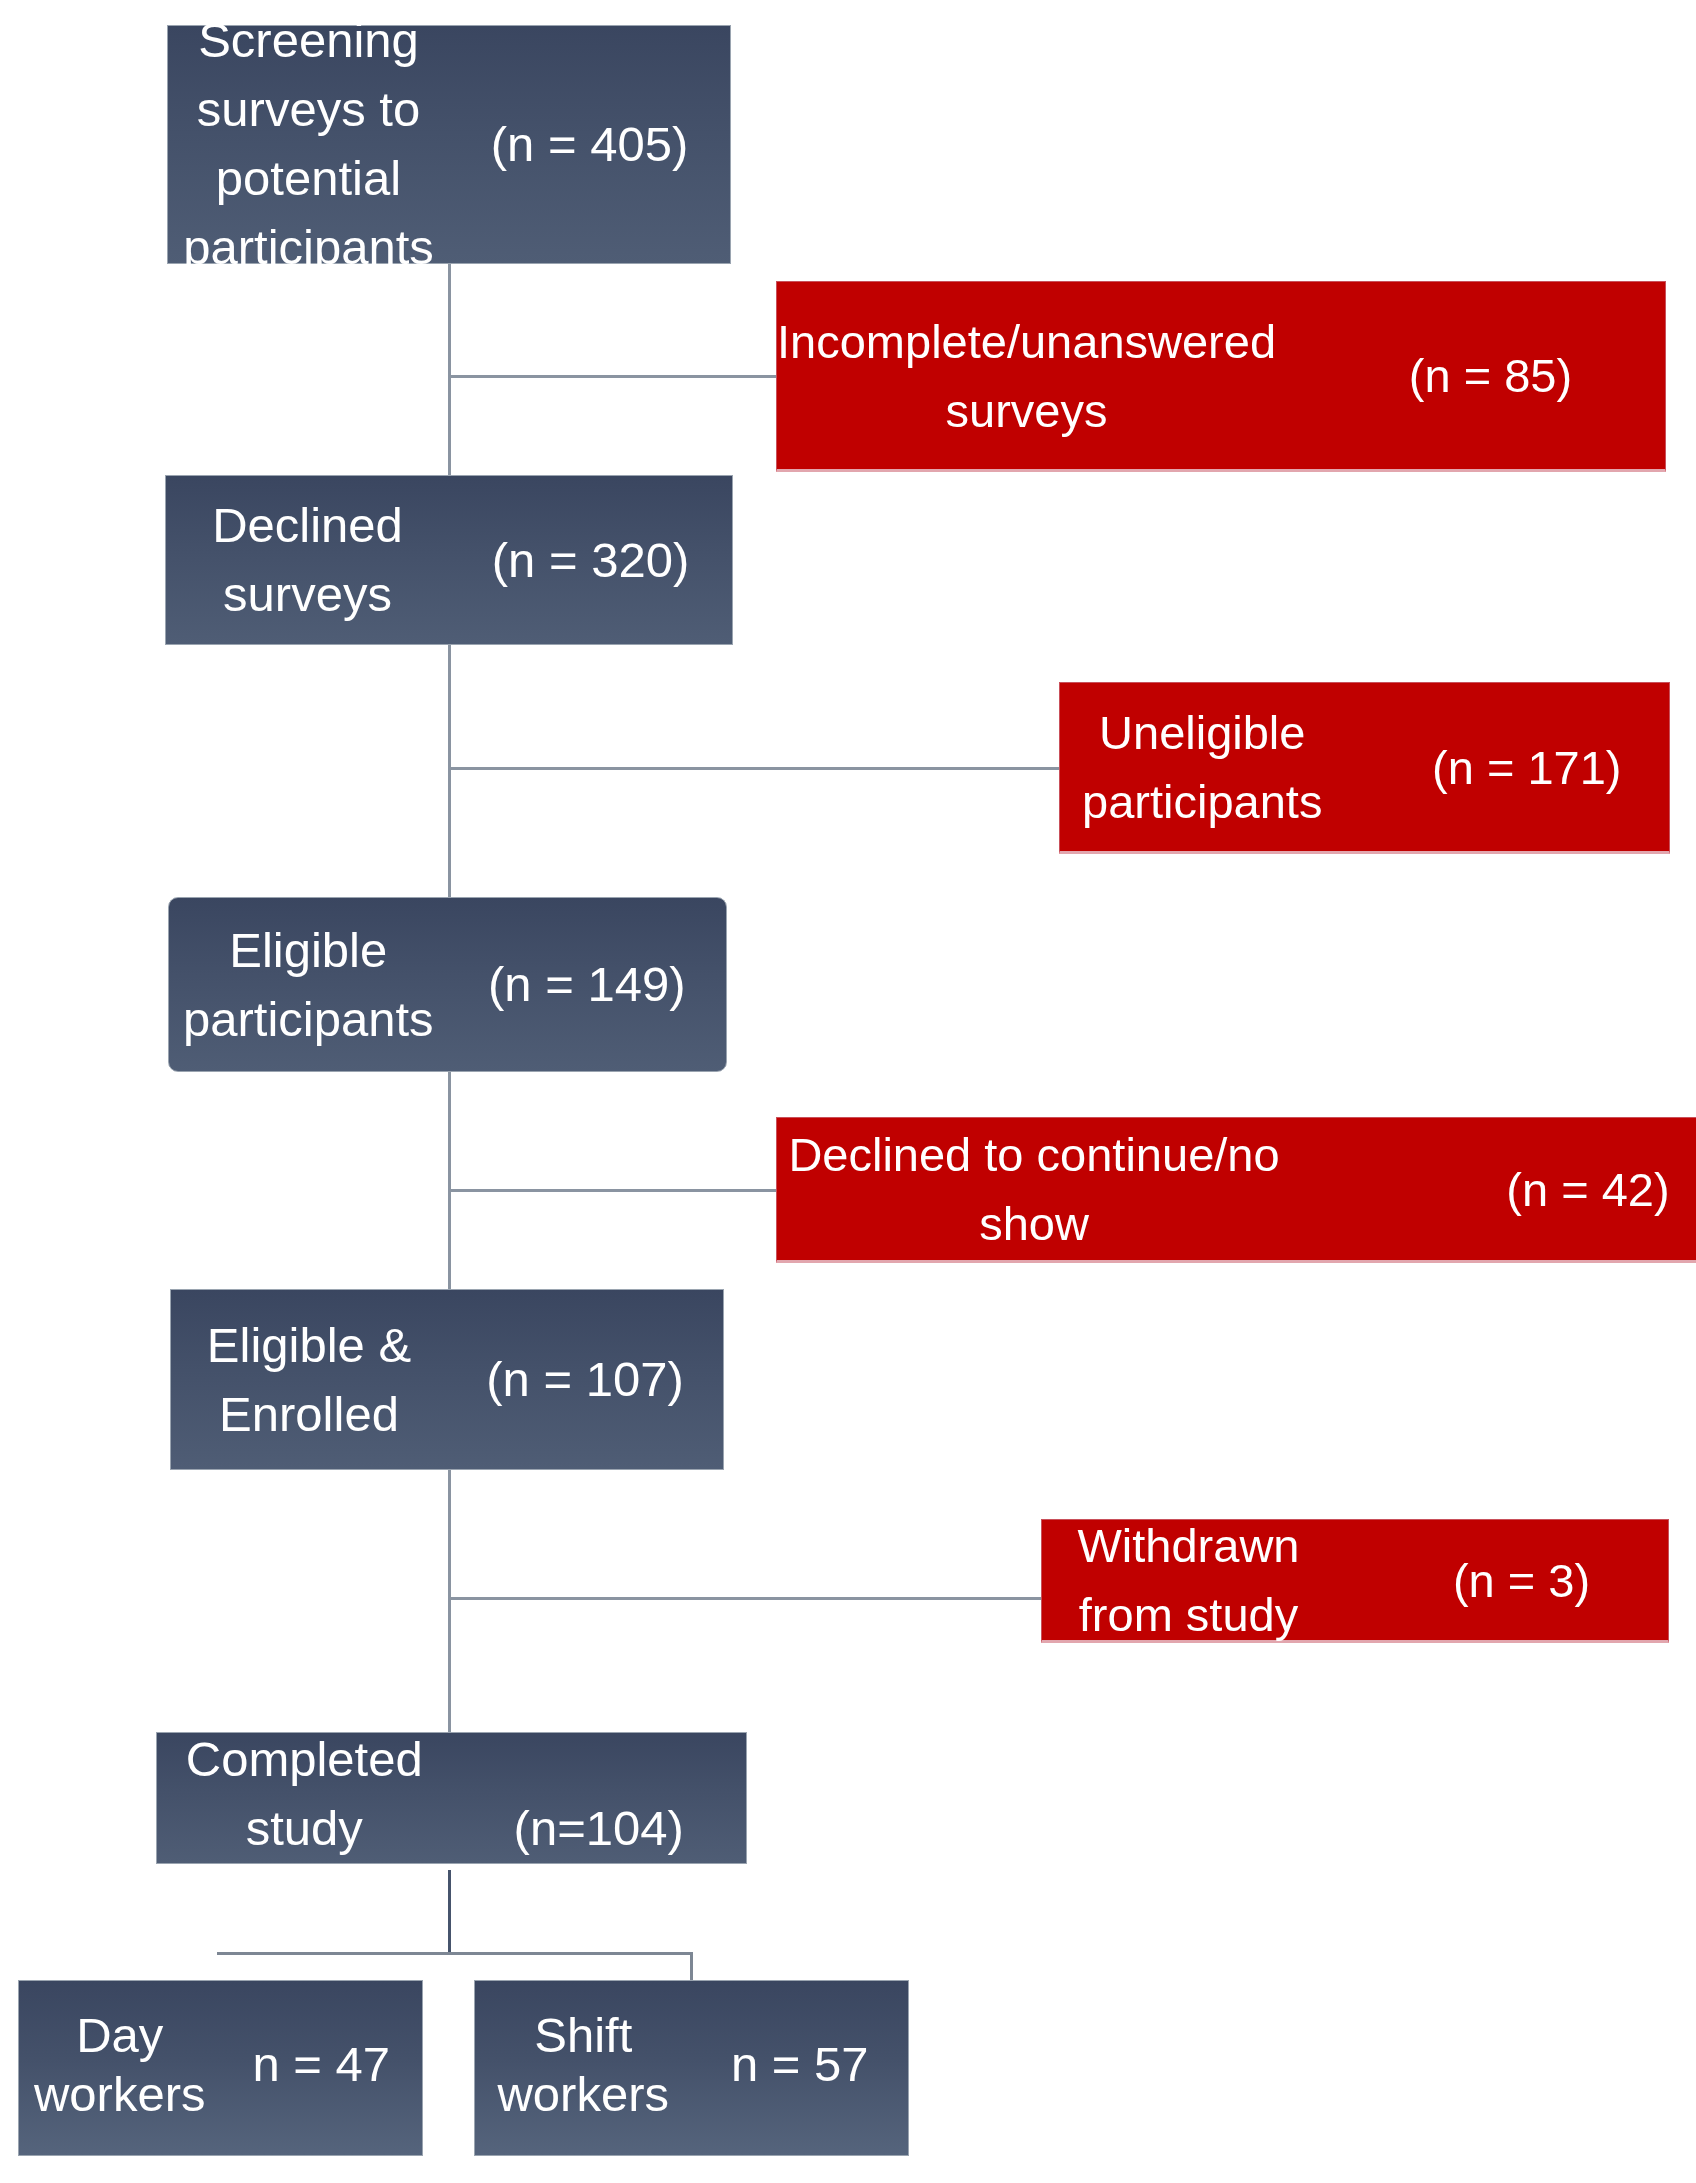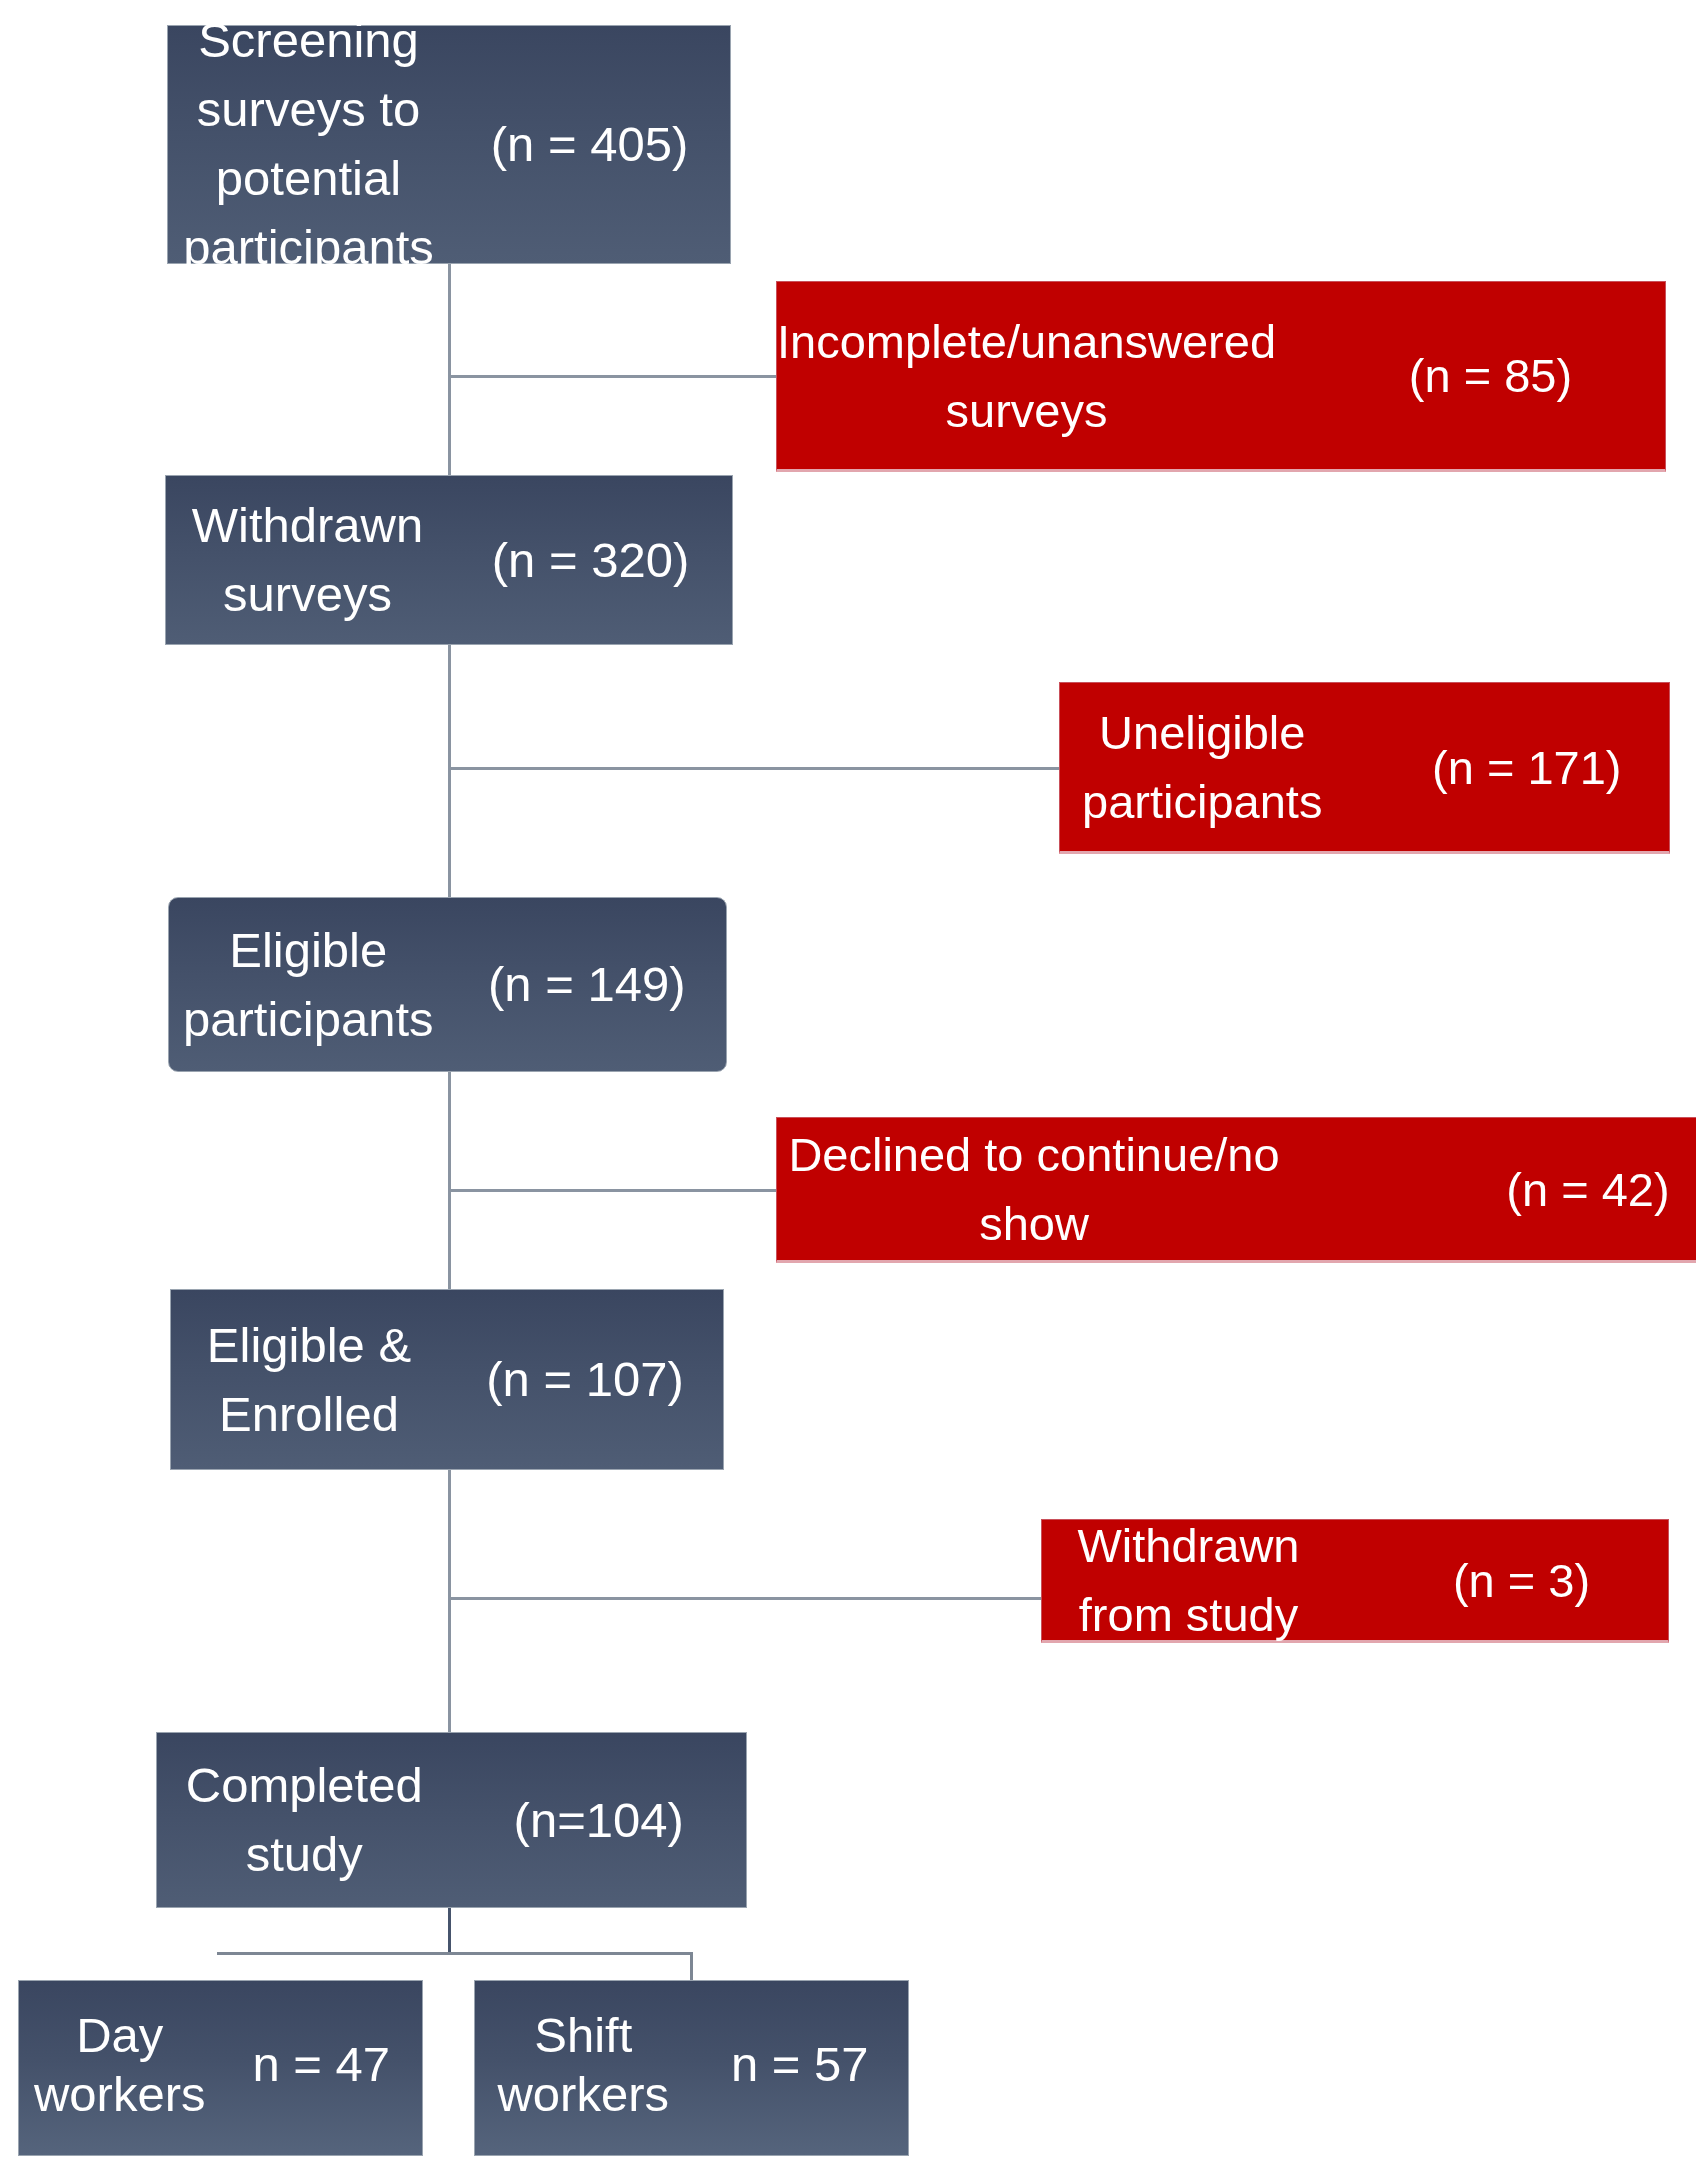--- a/index.html
+++ b/index.html
@@ -57,21 +57,21 @@
   .line.mid {
     background: #7d8794;
   }
   .lbl, .cnt { display: block; width: 100%; }
 
   
   #b-screening        { left: 167px;  top: 24.5px;   width: 564px;  height: 239px; }
   #b-completed-surv   { left: 165px;  top: 475px;  width: 568px;  height: 170px; }
   #b-eligible         { left: 168px;  top: 897px; width: 559px;  height: 175px; border-radius: 10px; }
   #b-enrolled         { left: 170px;  top: 1289px; width: 554px;  height: 181px; }
-  #b-completed-study  { left: 156px;  top: 1732px; width: 591px;  height: 176px; }
+  #b-completed-study  { left: 156px;  top: 1732px; width: 591px;  height: 132px; align-items: flex-end; }
 
   
   #b-incomplete { left: 776px;  top: 281px;  width: 890px; height: 191px; }
   #b-uneligible { left: 1059px; top: 682px;  width: 611px;  height: 172px; }
   #b-declined   { left: 776px;  top: 1117px; width: 1070px; height: 146px; }
   #b-withdrawn  { left: 1041px; top: 1519px; width: 628px;  height: 124px; }
 
   
   #b-day   { left: 18px;  top: 1980px; width: 405px; height: 176px; }
   #b-shift { left: 474px; top: 1980px; width: 435px; height: 176px; }
@@ -110,21 +110,21 @@
     <span class="lbl">Screening surveys to potential participants</span>
     <span class="cnt">(n = 405)</span>
   </div>
 
   <div class="box exclusion" id="b-incomplete">
     <span class="lbl">Incomplete/unanswered surveys</span>
     <span class="cnt">(n = 85)</span>
   </div>
 
   <div class="box stage" id="b-completed-surv">
-    <span class="lbl">Withdrawn surveys</span>
+    <span class="lbl">Declined surveys</span>
     <span class="cnt">(n = 320)</span>
   </div>
 
   <div class="box exclusion" id="b-uneligible">
     <span class="lbl">Uneligible participants</span>
     <span class="cnt">(n = 171)</span>
   </div>
 
   <div class="box stage" id="b-eligible">
     <span class="lbl">Eligible participants</span>

